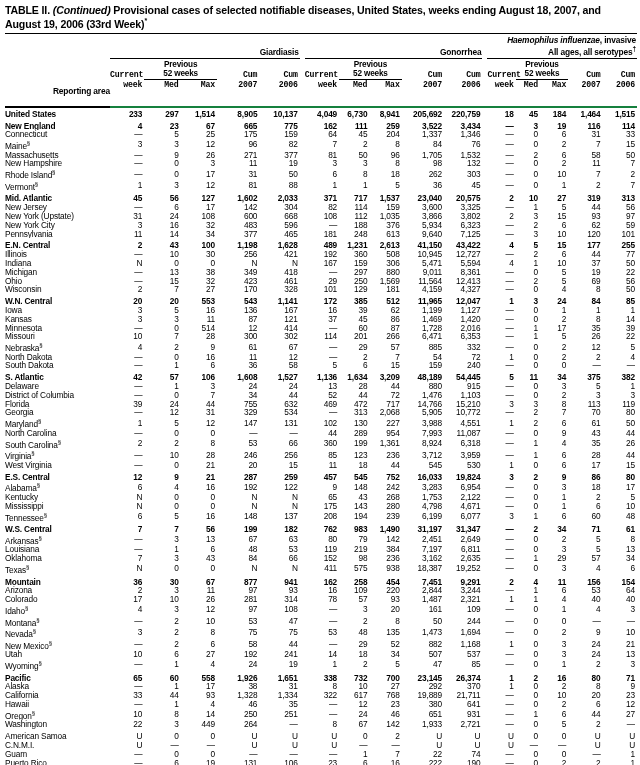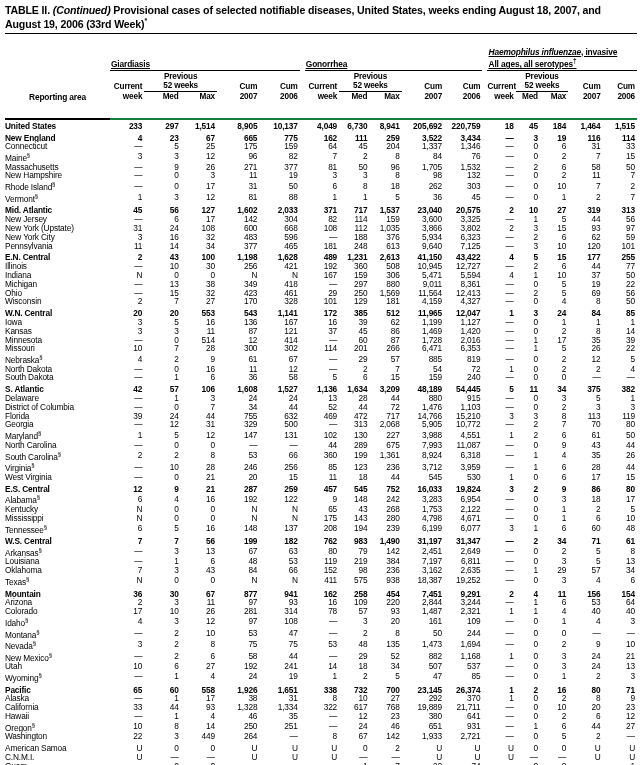--- a/index.html
+++ b/index.html
@@ -4,27 +4,27 @@
 <style>
   html,body{margin:0;padding:0;background:#fff;color:#000;}
   body{width:640px;height:765px;overflow:hidden;font-family:"Liberation Sans",sans-serif;letter-spacing:-0.15px;}
   .page{padding:4px 3px 0 5px;}
   .title{font-weight:bold;font-size:10.6px;line-height:1.18;max-width:632px;}
   .title sup{font-size:7px;}
   table{border-collapse:collapse;table-layout:fixed;width:632px;margin-top:3px;border-top:1px solid #000;border-bottom:1px solid #000;}
   col.c-area{width:104px;}
   col.c-sp{width:5px;}
   thead th,thead td{font-weight:bold;font-size:8.2px;padding:0;vertical-align:bottom;line-height:1.12;}
-  th.group-name{text-align:left;border-bottom:1px solid #000;padding:14px 1px 1px 1px;font-size:8.4px;text-decoration:underline;}
+  th.group-name{text-align:right;border-bottom:1px solid #000;padding:2px 1px 1px 1px;font-size:8.4px;}
   th.group-name .it{font-style:italic;}
   th.group-name sup{font-size:6.5px;}
   th.prev{text-align:center;font-weight:bold;padding-top:1px;}
   th.w52{border-bottom:1px solid #000;padding:0 2px;}
-  .hnum{text-align:right;padding-right:2px;}
-  th.area-head{text-align:center;vertical-align:bottom;font-size:8.4px;border-bottom:2px solid #000;padding-bottom:15px;}
+  .hnum{text-align:right;padding-right:2px;font-family:Liberation Mono, monospace;}
+  th.area-head{text-align:right;vertical-align:bottom;font-size:8.4px;border-bottom:2px solid #000;padding-bottom:9px;}
   tr.hlast td,tr.hlast th{border-bottom:2px solid #15803d;padding-bottom:17px;}
   tbody td{font-size:8.3px;padding:0;line-height:8.8px;white-space:nowrap;overflow:hidden;}
   td.num{text-align:right;padding-right:2px;}
   td.area{text-align:left;}
   td.area sup{font-size:6px;}
   tr.bold td{font-weight:bold;}
   tr.gap td{padding-top:3px;}
   tbody tr:first-child td{padding-top:2px;}
   tbody tr:last-child td{padding-bottom:3px;}
 </style>
@@ -603,21 +603,21 @@
           <td class="num">4</td>
           <td class="num">2</td>
           <td class="num">9</td>
           <td class="num">61</td>
           <td class="num">67</td>
           <td></td>
           <td class="num">—</td>
           <td class="num">29</td>
           <td class="num">57</td>
           <td class="num">885</td>
-          <td class="num">819</td>
+          <td class="num">332</td>
           <td></td>
           <td class="num">—</td>
           <td class="num">0</td>
           <td class="num">2</td>
           <td class="num">12</td>
           <td class="num">5</td>
         </tr>
         <tr>
           <td class="area">North Dakota</td>
           <td class="num">—</td>
@@ -737,21 +737,21 @@
           <td class="num">8</td>
           <td class="num">113</td>
           <td class="num">119</td>
         </tr>
         <tr>
           <td class="area">Georgia</td>
           <td class="num">—</td>
           <td class="num">12</td>
           <td class="num">31</td>
           <td class="num">329</td>
-          <td class="num">500</td>
+          <td class="num">534</td>
           <td></td>
           <td class="num">—</td>
           <td class="num">313</td>
           <td class="num">2,068</td>
           <td class="num">5,905</td>
           <td class="num">10,772</td>
           <td></td>
           <td class="num">—</td>
           <td class="num">2</td>
           <td class="num">7</td>
@@ -781,21 +781,21 @@
         <tr>
           <td class="area">North Carolina</td>
           <td class="num">—</td>
           <td class="num">0</td>
           <td class="num">0</td>
           <td class="num">—</td>
           <td class="num">—</td>
           <td></td>
           <td class="num">44</td>
           <td class="num">289</td>
-          <td class="num">675</td>
+          <td class="num">954</td>
           <td class="num">7,993</td>
           <td class="num">11,087</td>
           <td></td>
           <td class="num">—</td>
           <td class="num">0</td>
           <td class="num">9</td>
           <td class="num">43</td>
           <td class="num">44</td>
         </tr>
         <tr>

